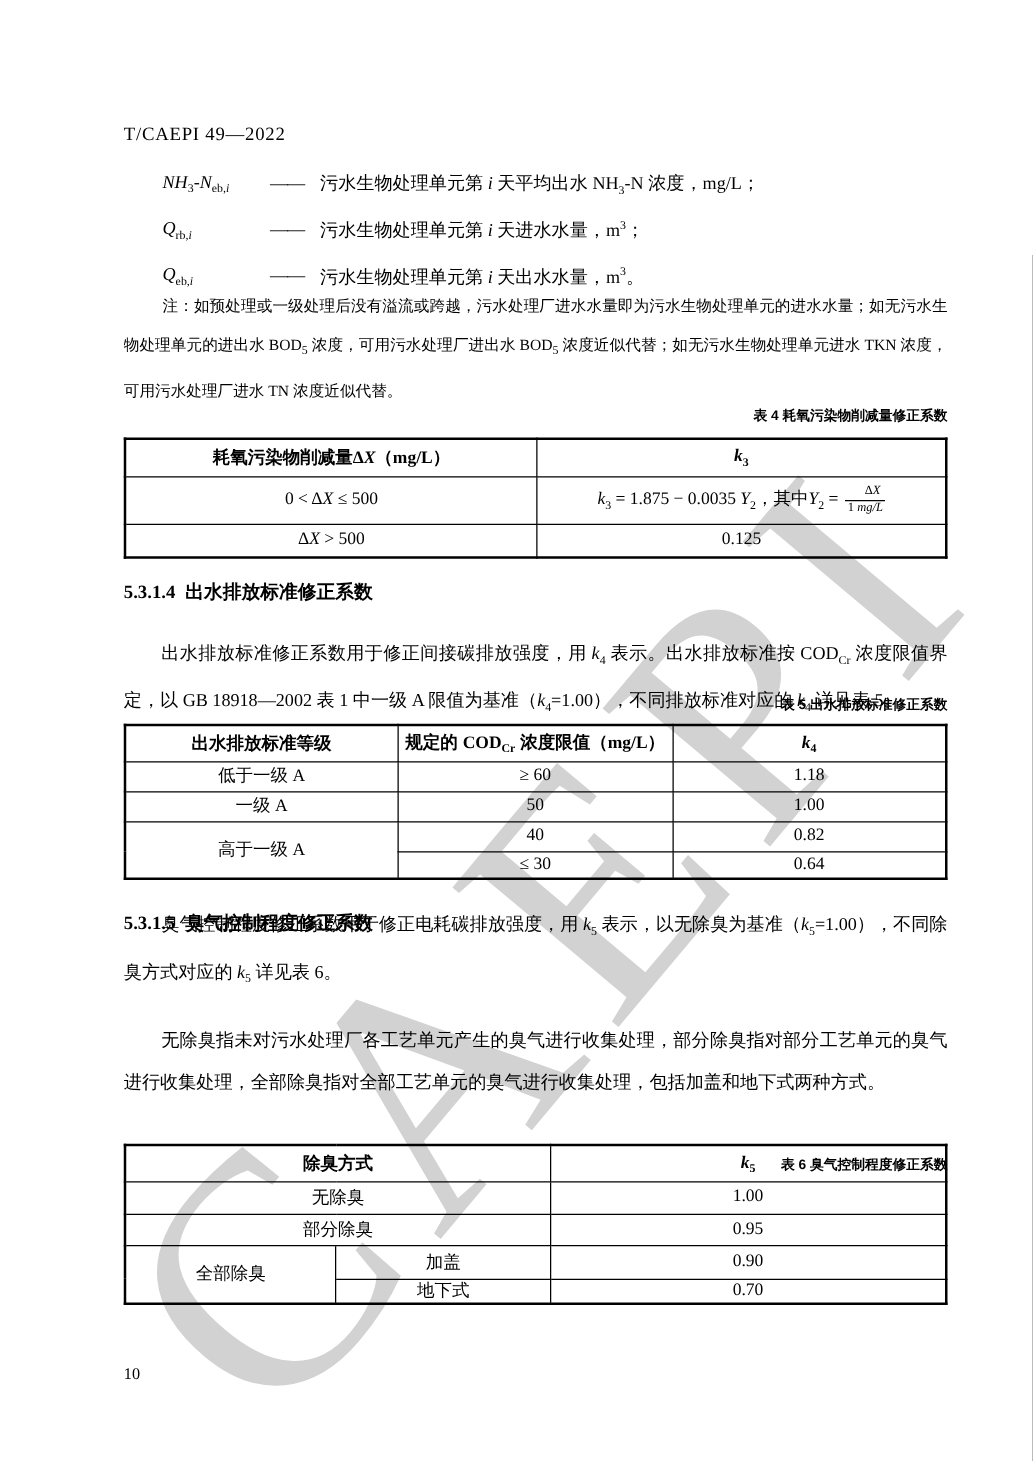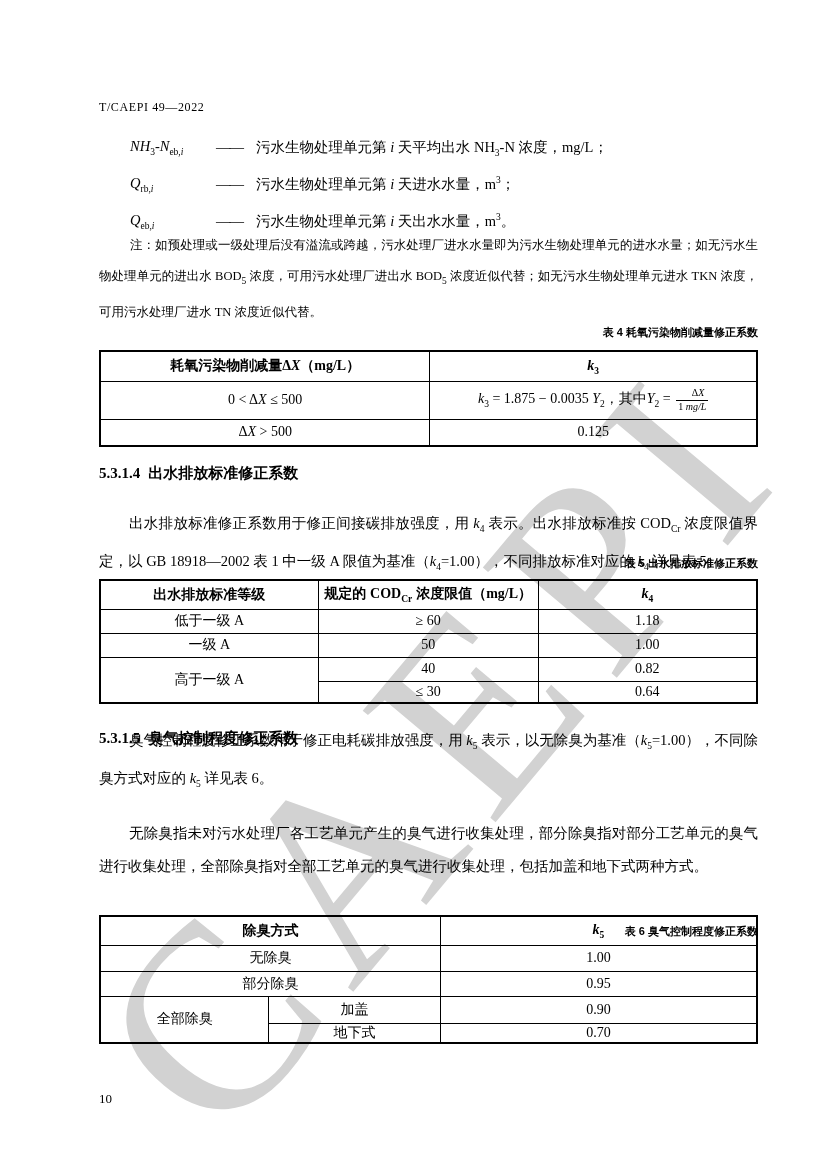--- a/index.html
+++ b/index.html
@@ -22,21 +22,21 @@
     color:#d2d2d2;
     transform:rotate(-50deg);
     transform-origin:50% 50%;
     z-index:0;
     user-select:none;
   }
   .layer{position:absolute;inset:0;z-index:1;}
   .abs{position:absolute;left:99px;width:659px;}
 
   
-  .doc-header{top:100px;font-size:12px;letter-spacing:0.6px;}
+  .doc-header{top:100px;font-size:15px;letter-spacing:0.6px;}
 
   
   .defs{top:129px;}
   .def-row{display:flex;align-items:center;height:37px;font-size:14.5px;}
   .def-sym{margin-left:31px;width:86px;flex:none;}
   .def-dash{width:40px;flex:none;letter-spacing:-1px;}
   .def-desc{flex:1;}
 
   
   .note{top:230px;font-size:12.5px;line-height:31px;text-align:justify;text-indent:31px;}

